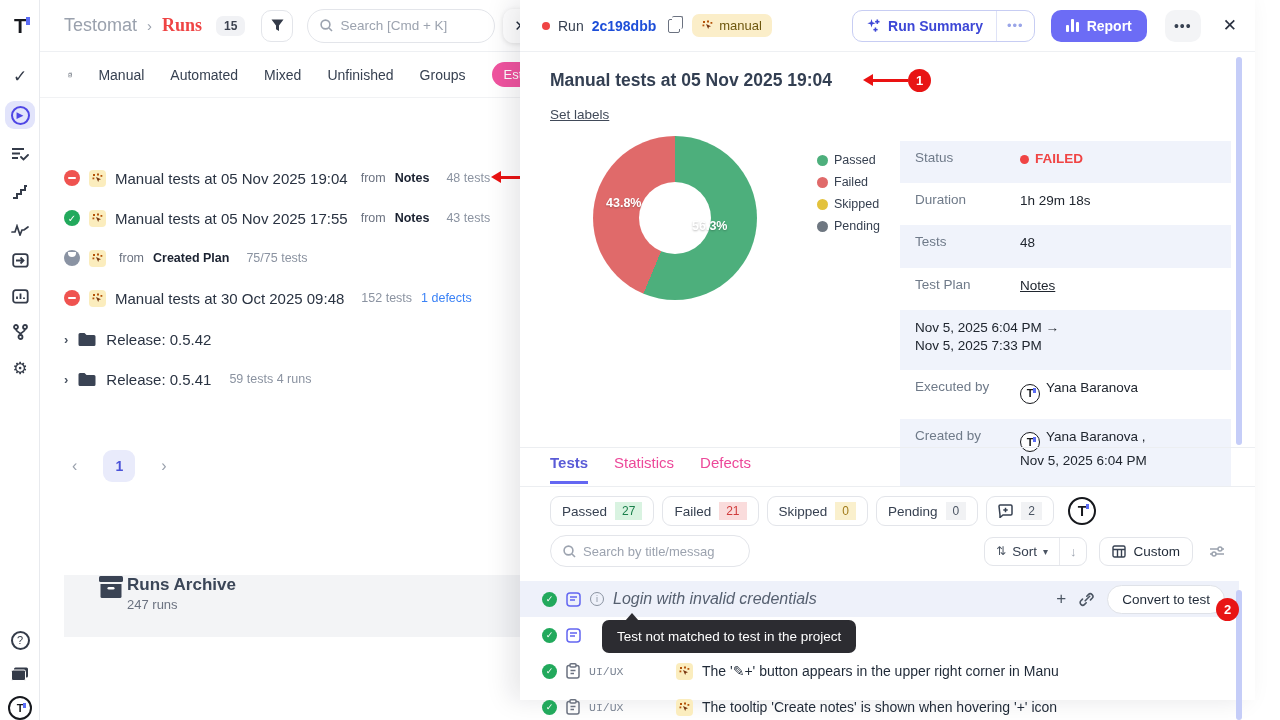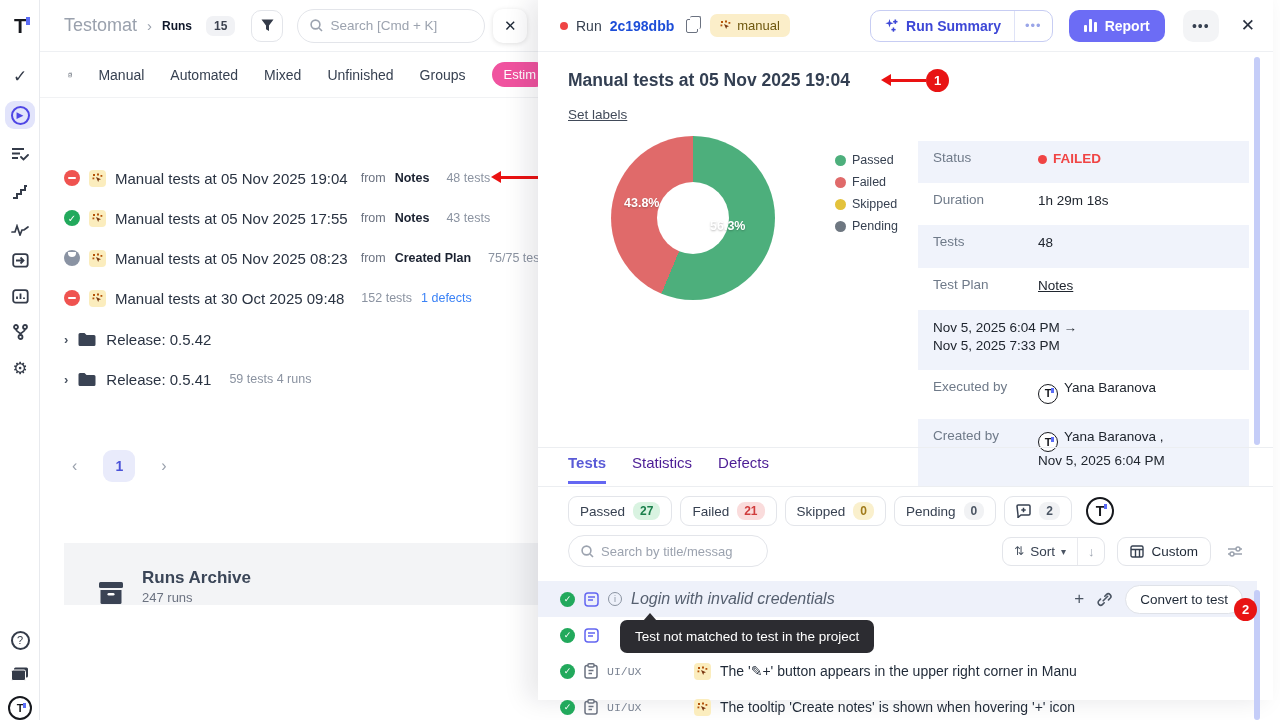--- a/index.html
+++ b/index.html
@@ -18,21 +18,21 @@
     display:flex; align-items:center; justify-content:center; font-size:9px; }
   .avatar-rail { width:24px; height:24px; border:2px solid #16181d; border-radius:50%;
     display:flex; align-items:center; justify-content:center; background:#fff; }
 
   
   #listpanel { position:absolute; left:40px; top:0; width:508px; height:720px; background:#fff; overflow:hidden; }
   #list-header { position:absolute; left:0; top:0; width:100%; height:52px; border-bottom:1px solid #eef0f3;
     display:flex; align-items:center; padding-left:24px; gap:8px; }
   .crumb-app { font-size:18px; font-weight:500; color:#9aa1ad; }
   .crumb-sep { color:#9aa1ad; font-size:15px; padding:0 2px; }
-  .crumb-cur { font-size:12px; font-weight:700; color:#0f172a; }
+  .crumb-cur { font-size:18px; font-weight:700; color:#ef4444;font-family:Liberation Serif, serif; }
   .count-pill { background:#f1f2f5; color:#3c4350; font-size:12px; font-weight:600;
     border-radius:7px; padding:3px 8px; margin-left:6px; }
   .filter-btn { width:32px; height:32px; border:1px solid #e3e5ea; border-radius:10px; background:#fff;
     display:flex; align-items:center; justify-content:center; margin-left:8px; cursor:pointer; }
   .searchbox { height:34px; width:188px; border:1px solid #e3e5ea; border-radius:17px; background:#fff;
     display:flex; align-items:center; padding:0 12px; gap:7px; margin-left:6px; }
   .searchbox input { border:none; outline:none; width:120px; font-size:13.5px; color:#374151;
     font-family:"Liberation Sans",sans-serif; background:transparent; }
   .searchbox input::placeholder { color:#9ca3af; }
   .xbtn { width:34px; height:34px; background:#fff; border-radius:10px; box-shadow:0 1px 5px rgba(0,0,0,.12);
@@ -59,28 +59,28 @@
   .red-arrow { position:absolute; height:3px; background:#ea1212; }
   .red-arrow::before { content:""; position:absolute; left:-9px; top:-5px; border:6.5px solid transparent;
     border-right:10px solid #ea1212; border-left:none; }
   .folder-row { position:absolute; left:24px; height:26px; display:flex; align-items:center; gap:10px; }
   .chev { color:#4b5563; font-size:13px; font-weight:700; cursor:pointer; }
   .folder-name { font-size:15px; color:#2a3342; font-weight:500; }
   #pager { position:absolute; left:24px; top:450px; display:flex; align-items:center; gap:18px; }
   .pg-arrow { color:#9aa1ad; font-size:16px; cursor:pointer; padding:4px 8px; }
   .pg-num { width:32px; height:32px; background:#e9ebfb; border-radius:9px; color:#4a52d8;
     font-size:14px; font-weight:600; display:flex; align-items:center; justify-content:center; cursor:pointer; }
-  #archive { position:absolute; left:24px; top:543px; width:484px; height:62px; background:#f3f4f6;
-    display:flex; align-items:flex-end; padding-left:34px; gap:18px; cursor:pointer; }
+  #archive { position:absolute; left:24px; top:575px; width:484px; height:62px; background:#f3f4f6;
+    display:flex; align-items:flex-start; padding-left:34px; gap:3px; cursor:pointer; }
   .arch-title { font-size:17px; font-weight:700; color:#3b4658; }
   .arch-sub { font-size:13px; color:#6b7280; margin-top:2px; }
   #l-scroll { position:absolute; left:503px; top:352px; width:4px; height:44px; background:#b3b7be; border-radius:2px; }
 
   
-  #detail { position:absolute; left:538px; top:0; width:735px; height:700px; background:#fff;
+  #detail { position:absolute; left:520px; top:0; width:735px; height:700px; background:#fff;
     box-shadow:-10px 0 24px rgba(15,23,42,.10); z-index:40; }
   #d-header { position:absolute; left:0; top:0; width:100%; height:52px; border-bottom:1px solid #eef0f3;
     display:flex; align-items:center; padding:0 18px 0 22px; gap:8px; }
   .reddot { width:8px; height:8px; border-radius:50%; background:#ef4444; }
   .run-lbl { font-size:14px; color:#374151; }
   .run-id { font-size:14px; font-weight:700; color:#1d4ed8; }
   .copy-ic { width:12px; height:14px; border:1.5px solid #6b7280; border-radius:2px; position:relative; margin:0 4px; cursor:pointer; }
   .copy-ic::before { content:""; position:absolute; left:2.5px; top:-4px; width:10px; height:12px;
     border:1.5px solid #6b7280; border-bottom:none; border-left:none; border-radius:2px; background:#fff; }
   .manual-badge { background:#fbeec9; border-radius:7px; padding:4px 10px; display:flex; gap:6px;
@@ -132,28 +132,28 @@
   .underl { text-decoration:underline; cursor:pointer; }
   .mini-av { width:20px; height:20px; border:1.6px solid #16181d; border-radius:50%; background:#fff;
     display:inline-flex; align-items:center; justify-content:center; vertical-align:-5px; margin-right:6px; }
   .mini-av b, .avatar-rail b, .chip-av b { font-weight:800; font-size:11px; color:#16181d; position:relative; line-height:1; }
   .mini-av b i, .avatar-rail b i, .chip-av b i { position:absolute; right:-2.5px; top:0; width:2.5px; height:5px; background:#5b6cf5; }
 
   .vscroll { position:absolute; left:716px; width:6px; background:#c5cdf8; border-radius:3px; }
 
   #d-divider { position:absolute; left:0; top:447px; width:100%; border-top:1px solid #eceef1; }
   #d-tabs { position:absolute; left:30px; top:454px; display:flex; gap:26px; font-size:15px; }
-  .d-tab { color:#4c1d95; padding-bottom:10px; cursor:pointer; }
+  .d-tab { color:#ec4899; padding-bottom:10px; cursor:pointer; }
   .d-tab.active { color:#5a5bd7; font-weight:600; border-bottom:3px solid #6467f2; }
   #tabs-border { position:absolute; left:0; top:486px; width:100%; border-top:1px solid #eceef1; }
 
   #chips { position:absolute; left:30px; top:496px; display:flex; gap:8px; align-items:center; }
   .chip { display:flex; align-items:center; gap:8px; border:1px solid #e3e5ea; border-radius:9px;
     background:#fff; padding:5px 11px; font-size:13.5px; color:#374151; cursor:pointer; }
-  .cbadge { border-radius:8px; font-size:12px; font-weight:700; padding:2px 7px; }
+  .cbadge { border-radius:0; font-size:12px; font-weight:400; padding:2px 7px; }
   .cb-pass { background:#d9f3e1; color:#1a7f4b; } .cb-fail { background:#fadcdc; color:#d03c3c; }
   .cb-skip { background:#faf0cd; color:#a07a1a; } .cb-pend { background:#f1f2f4; color:#4b5563; }
   .chip-av { width:28px; height:28px; border:2px solid #16181d; border-radius:50%; background:#fff;
     display:flex; align-items:center; justify-content:center; margin-left:6px; cursor:pointer; }
   .chip-av b { font-size:14px; }
 
   #tools { position:absolute; left:30px; top:535px; width:681px; display:flex; align-items:center; }
   .search2 { height:32px; width:200px; border:1px solid #e3e5ea; border-radius:16px;
     display:flex; align-items:center; padding:0 12px; gap:7px; }
   .search2 input { border:none; outline:none; width:140px; font-size:13px; color:#374151;
@@ -345,21 +345,20 @@
         <svg width="11" height="11" viewBox="0 0 11 11">
           <g fill="#b45309">
             <rect x="1" y="1" width="2" height="2"></rect>
             <rect x="5" y="0.5" width="2" height="2"></rect>
             <rect x="8.5" y="2" width="1.8" height="1.8"></rect>
             <rect x="0.5" y="4.5" width="1.8" height="1.8"></rect>
           </g>
           <path d="M4 4l5 2.2-2.1 0.7L6.2 9z" fill="#78350f"></path>
         </svg>
       </span>
-    <span class="run-title">Manual tests at 05 Nov 2025 08:23</span>
     <span class="from-lbl">from</span>
     <span class="from-val">Created Plan</span>
     <span class="run-meta">75/75 tests</span>
   </div>
 
   <div class="run-row" style="top:285px">
     <span class="st-dot st-fail"></span>
     <span class="emoji">
         <svg width="11" height="11" viewBox="0 0 11 11">
           <g fill="#b45309">

